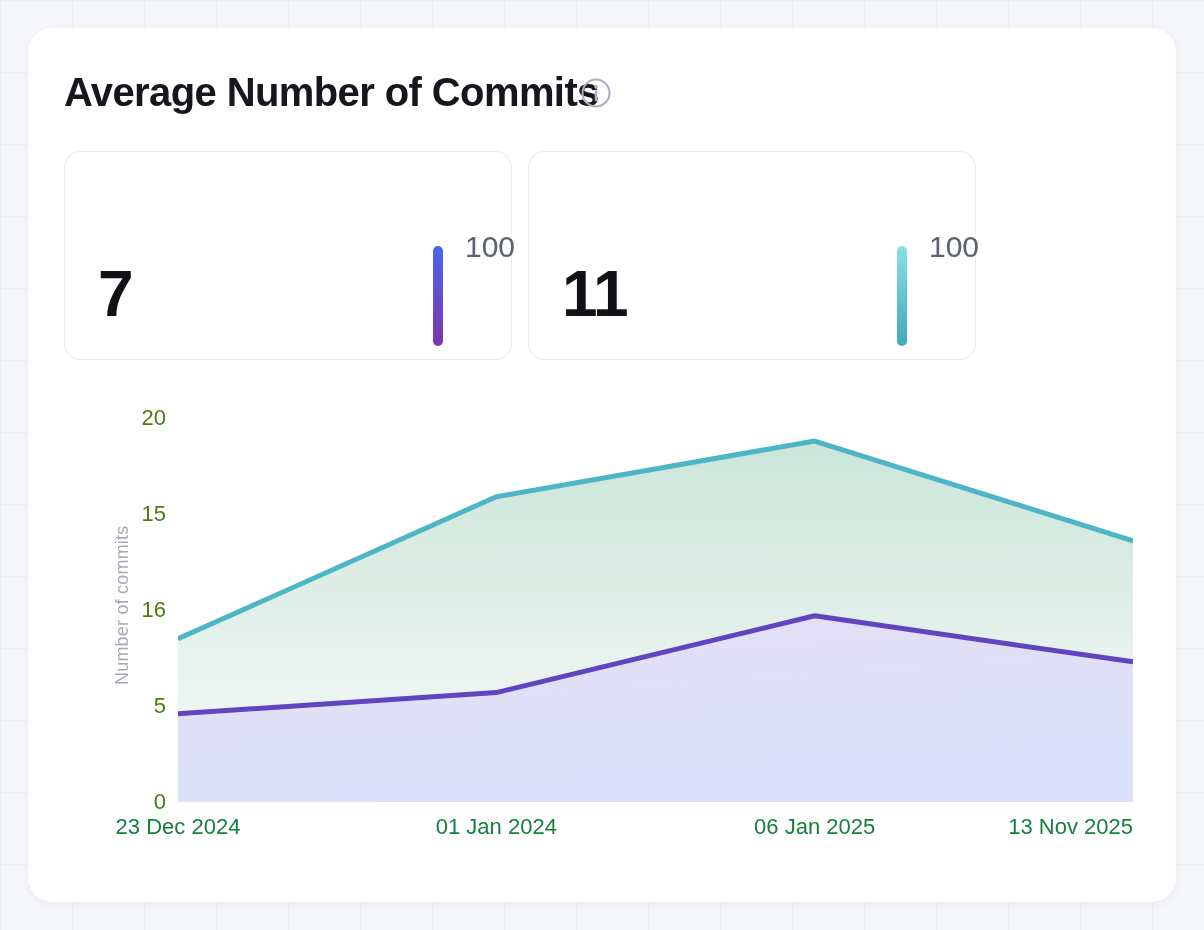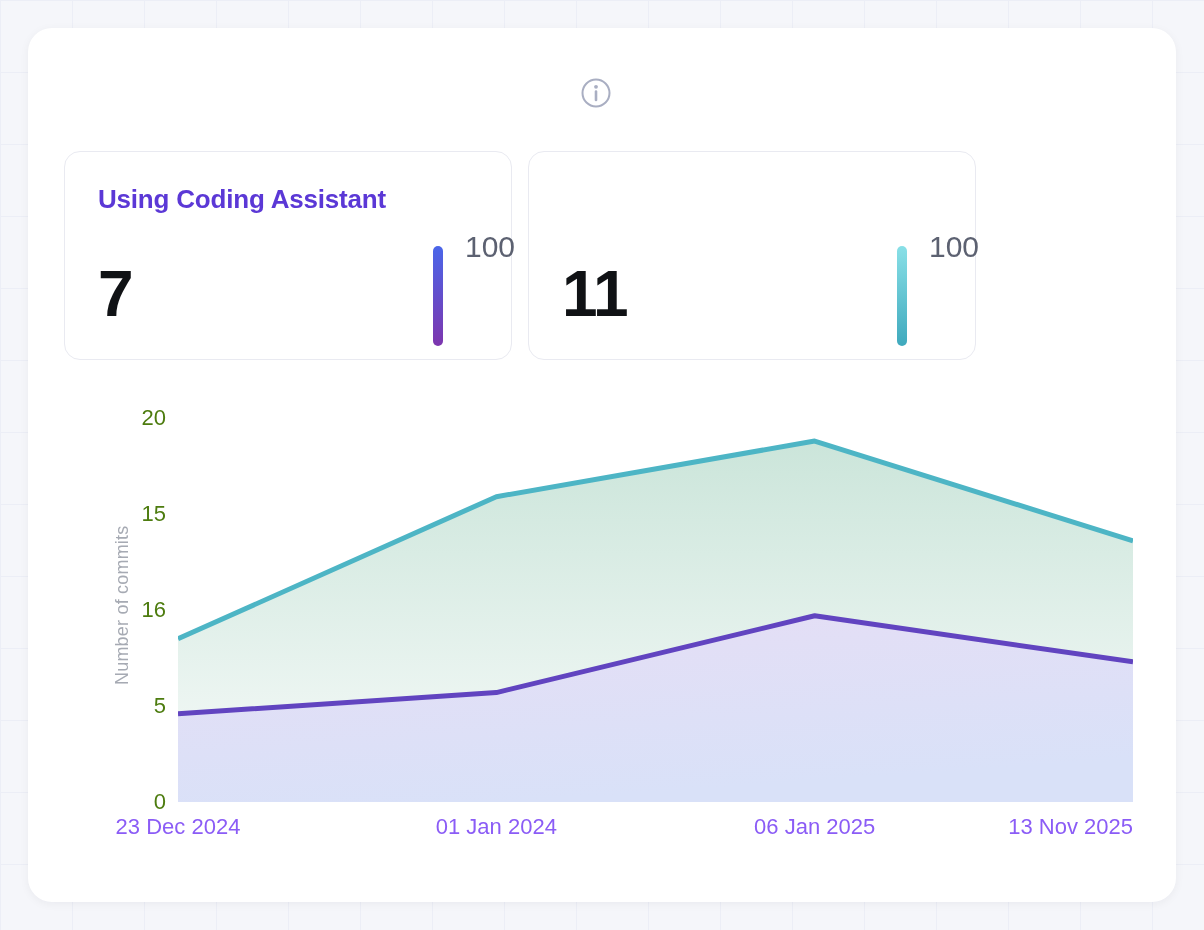--- a/index.html
+++ b/index.html
@@ -31,44 +31,44 @@
   .stat-value { position:absolute; left:33px; top:110px; font-size:64px; line-height:1; font-weight:800; color:#101215; letter-spacing:-1px; }
   .stat-bar { position:absolute; left:368px; top:94px; width:10px; height:100px; border-radius:6px; }
   .stat-scale { position:absolute; left:400px; top:78px; width:70px; font-size:30px; color:#5c6171; }
   .chart-svg { position:absolute; left:150px; top:390px; width:955px; height:384px; display:block; }
   .ytick {
     position:absolute; left:58px; width:80px; height:28px; line-height:28px;
     text-align:right; font-size:22px; color:#4d7c0f;
   }
   .xtick {
     position:absolute; top:784px; width:230px; height:30px; line-height:30px;
-    text-align:center; font-size:22px; color:#8b5cf6;
+    text-align:center; font-size:22px; color:#15803d;
   }
   .ylabel {
     position:absolute; left:84px; top:480px; height:195px;
     writing-mode:vertical-rl; transform:rotate(180deg);
     font-size:18px; color:#a6aab3; text-align:center; letter-spacing:0.2px;
   }
 </style>
 </head>
 <body>
 
 <div class="card">
 
+  <div class="page-title">Average Number of Commits</div>
 
   <div class="info-icon">
     <svg width="32" height="32" viewBox="0 0 32 32">
       <circle cx="16" cy="16" r="13.5" fill="none" stroke="#a9aec2" stroke-width="2"></circle>
       <circle cx="16" cy="9.8" r="1.9" fill="#a9aec2"></circle>
       <line x1="16" y1="14.6" x2="16" y2="23" stroke="#a9aec2" stroke-width="2.6" stroke-linecap="round"></line>
     </svg>
   </div>
 
   <div class="stat-card" style="left:36px">
-    <div class="stat-label" style="color: rgb(91, 56, 214);">Using Coding Assistant</div>
     <div class="stat-value">7</div>
     <div class="stat-bar" style="background: linear-gradient(rgb(74, 102, 233), rgb(125, 54, 174));"></div>
     <div class="stat-scale">100</div>
   </div>
 
   <div class="stat-card" style="left:500px">
     <div class="stat-value">11</div>
     <div class="stat-bar" style="background: linear-gradient(rgb(137, 224, 231), rgb(63, 169, 189));"></div>
     <div class="stat-scale">100</div>
   </div>

